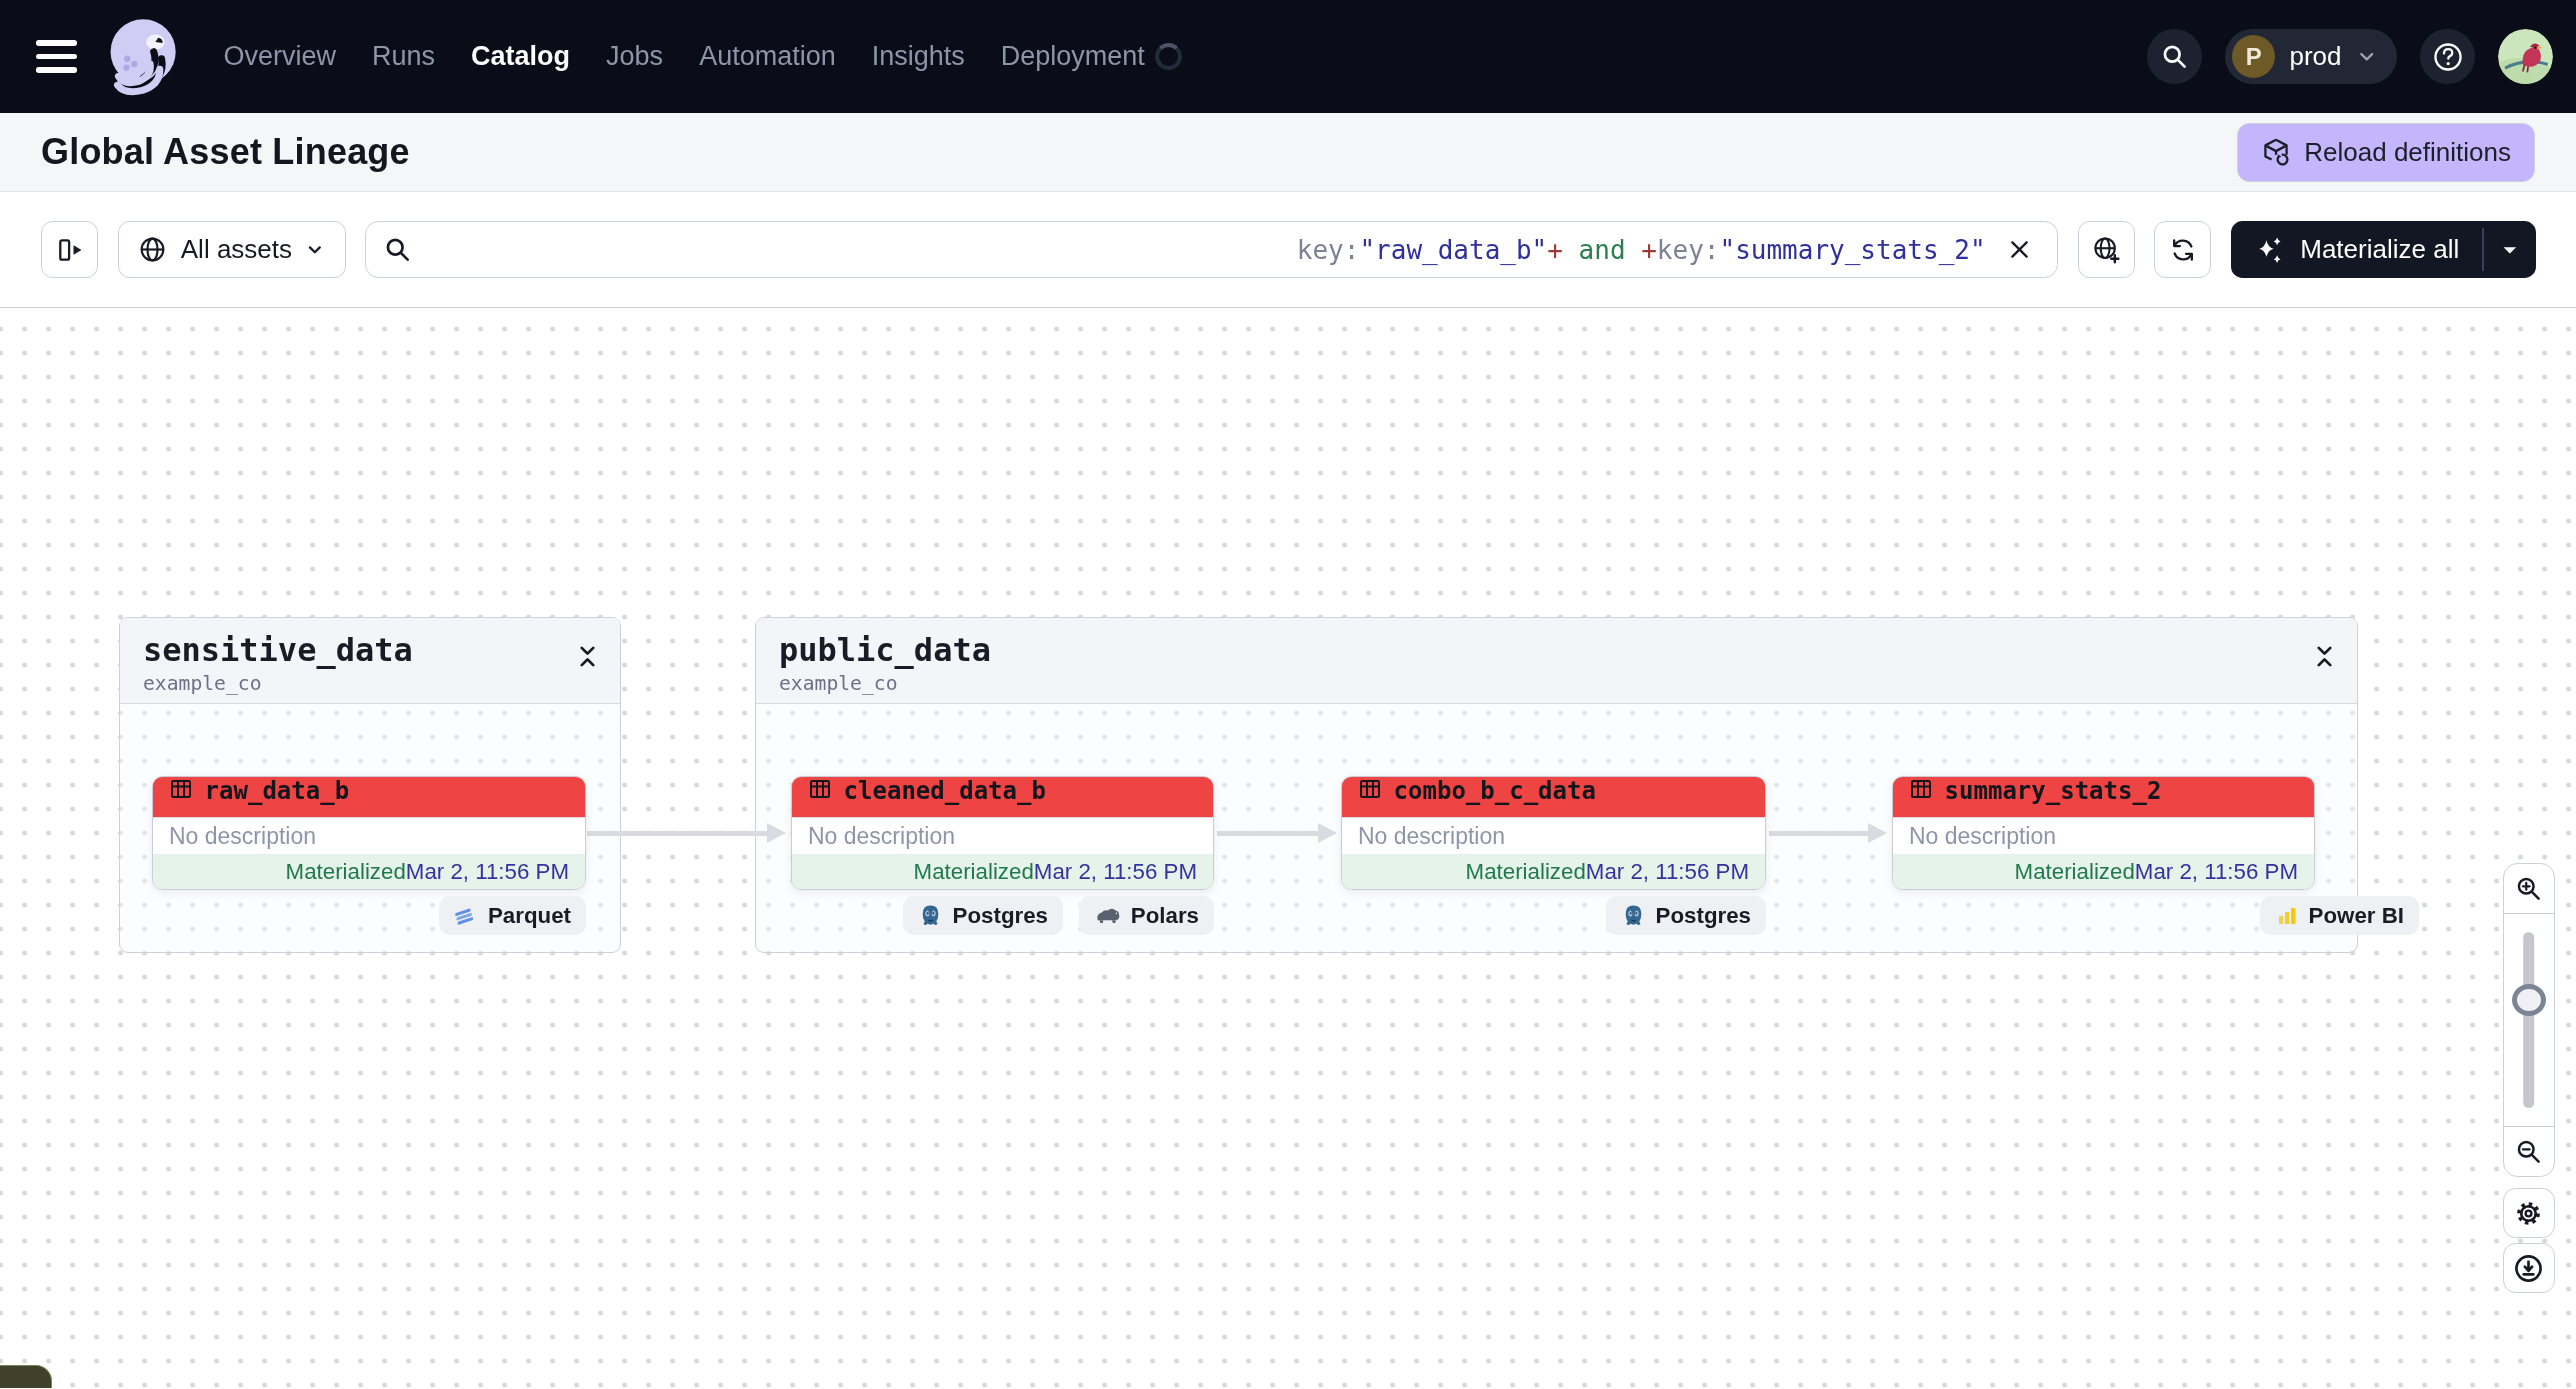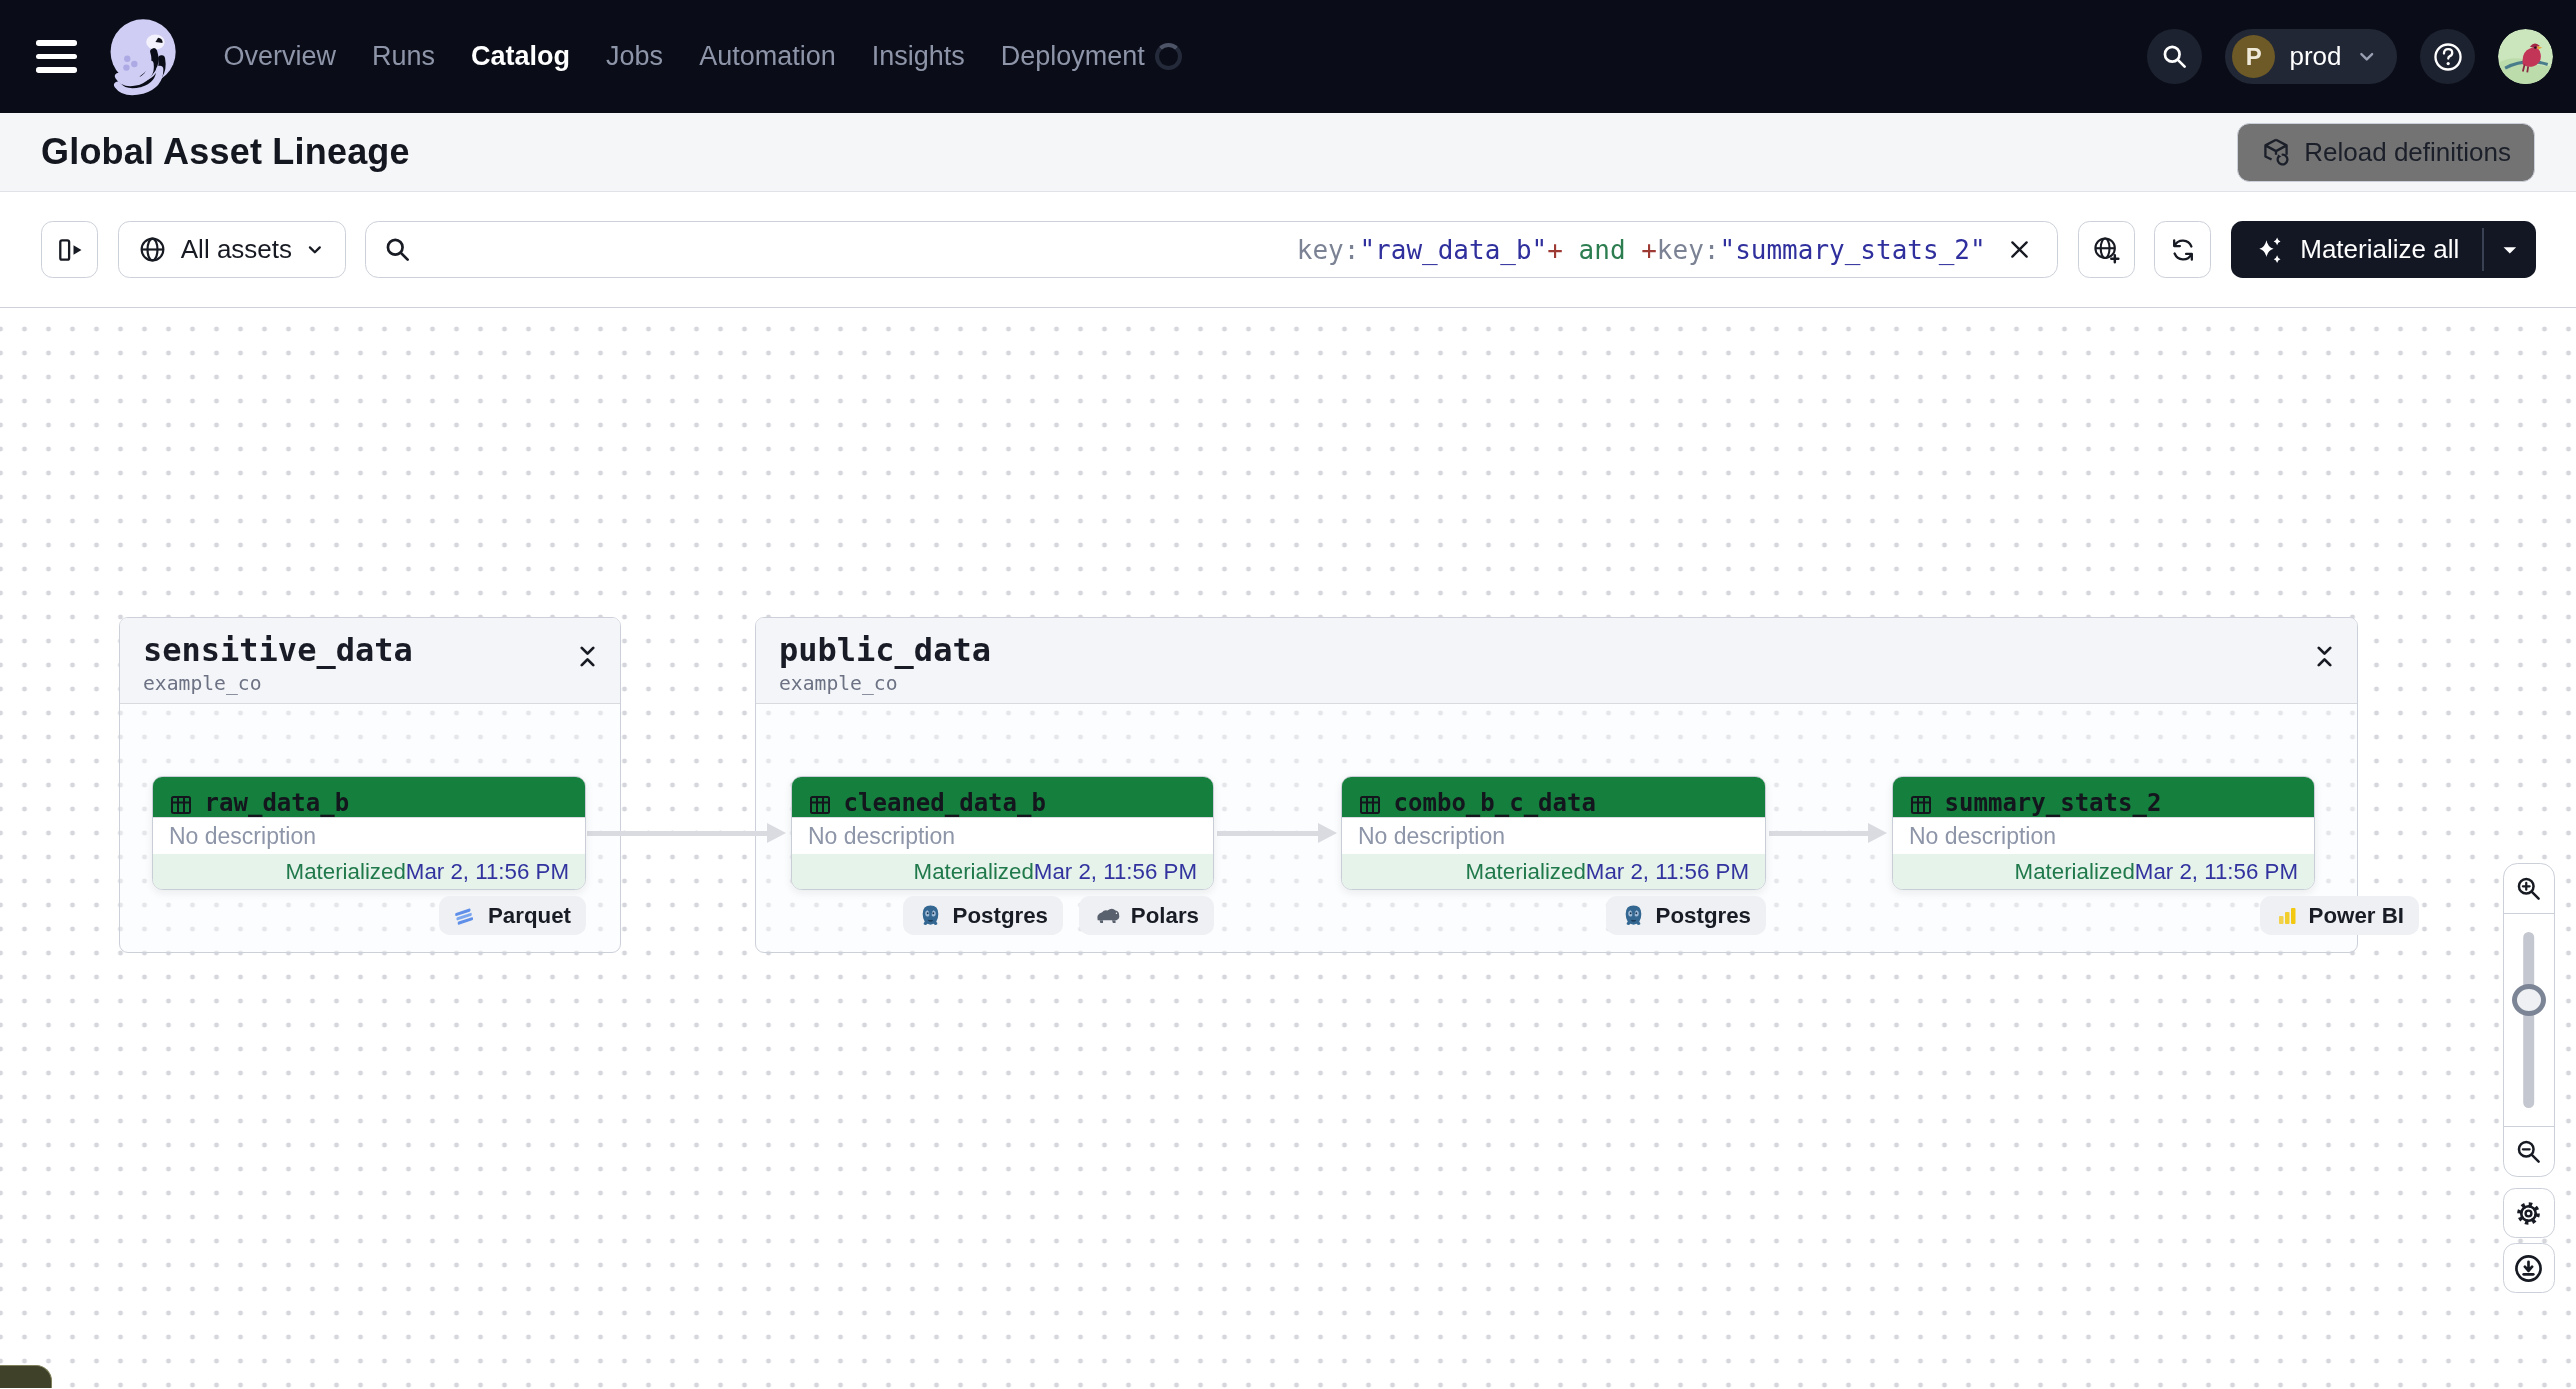--- a/index.html
+++ b/index.html
@@ -26,21 +26,21 @@
   .prod-avatar { width:43px; height:43px; border-radius:50%; background:#6d5a26;
     color:#efe9da; font-size:24px; font-weight:700; display:flex; align-items:center;
     justify-content:center; }
   .prod-label { color:#fff; font-size:26px; }
   .user-avatar { width:55px; height:55px; border-radius:50%; overflow:hidden; cursor:pointer; }
 
   
   .pagehead { height:79px; background:#f5f6f8; border-bottom:1.8px solid #e0e2e8;
     display:flex; align-items:center; justify-content:space-between; padding:8px 41px; }
   .page-title { font-size:36px; font-weight:700; color:#14171f; letter-spacing:0.2px; }
-  .btn-light { display:flex; align-items:center; gap:13.4px; height:59px; background:#737373;
+  .btn-light { display:flex; align-items:center; gap:13.4px; height:59px; background:#c4b5fd;
     border:1.8px solid #ccd0d9; border-radius:12.5px; padding:0 23px; font-size:26px;
     color:#1b1f29; cursor:pointer; }
 
   
   .toolbar { height:116px; background:#fff; border-bottom:1.8px solid #ced1d7;
     display:flex; align-items:center; gap:19.7px; padding:0 40px 0 41px;text-align:right; }
   .tbtn { height:57px; min-width:57px; background:#fff; border:1.8px solid #ccd0d9;
     border-radius:11.6px; display:flex; align-items:center; justify-content:center;
     cursor:pointer; }
   .scope-btn { display:flex; align-items:center; gap:13.4px; height:57px; padding:0 19.7px;
@@ -71,22 +71,22 @@
   .group-head { height:86px; background:#f4f5f8; border-bottom:1.8px solid #d8dade;
     border-radius:7.2px 7.2px 0 0; display:flex; align-items:flex-start;
     justify-content:space-between; padding:12.5px 21.5px 0 23px; }
   .group-name { font-size:32px; font-weight:700; color:#191c26; }
   .group-loc { font-size:19.7px; color:#6c7284; margin-top:3.6px; }
   .collapse-btn { margin-top:14.3px; cursor:pointer; }
 
   .node { position:absolute; width:423px; height:114px; background:#fff;
     border:1.8px solid #c9cdd6; border-radius:10.7px; box-shadow:0 2.7px 8px rgba(20,25,40,.08);
     display:flex; flex-direction:column; cursor:pointer; }
-  .node-head { height:41px; background:#15803d; border-bottom:1.8px solid #d9dbe0;
-    border-radius:9px 9px 0 0; display:flex; align-items:flex-end; gap:11.6px; padding:0 16px; }
+  .node-head { height:41px; background:#ef4444; border-bottom:1.8px solid #d9dbe0;
+    border-radius:9px 9px 0 0; display:flex; align-items:flex-start; gap:11.6px; padding:0 16px; }
   .node-name { font-size:24px; font-weight:700; color:#14161d; }
   .node-body { height:36px; display:flex; align-items:center; padding:0 16px; }
   .node-desc { font-size:23px; color:#8d95a8; }
   .node-foot { flex:1; background:#e5f3ea; border-radius:0 0 9px 9px; display:flex;
     align-items:center; justify-content:flex-end; padding:0 16px; }
   .status { font-size:22.3px; color:#20794b; }
   .stamp { font-size:22.3px; color:#32339f; }
 
   .tagrow { position:absolute; height:39px; display:flex; justify-content:flex-end;
     gap:16px; align-items:center; }

